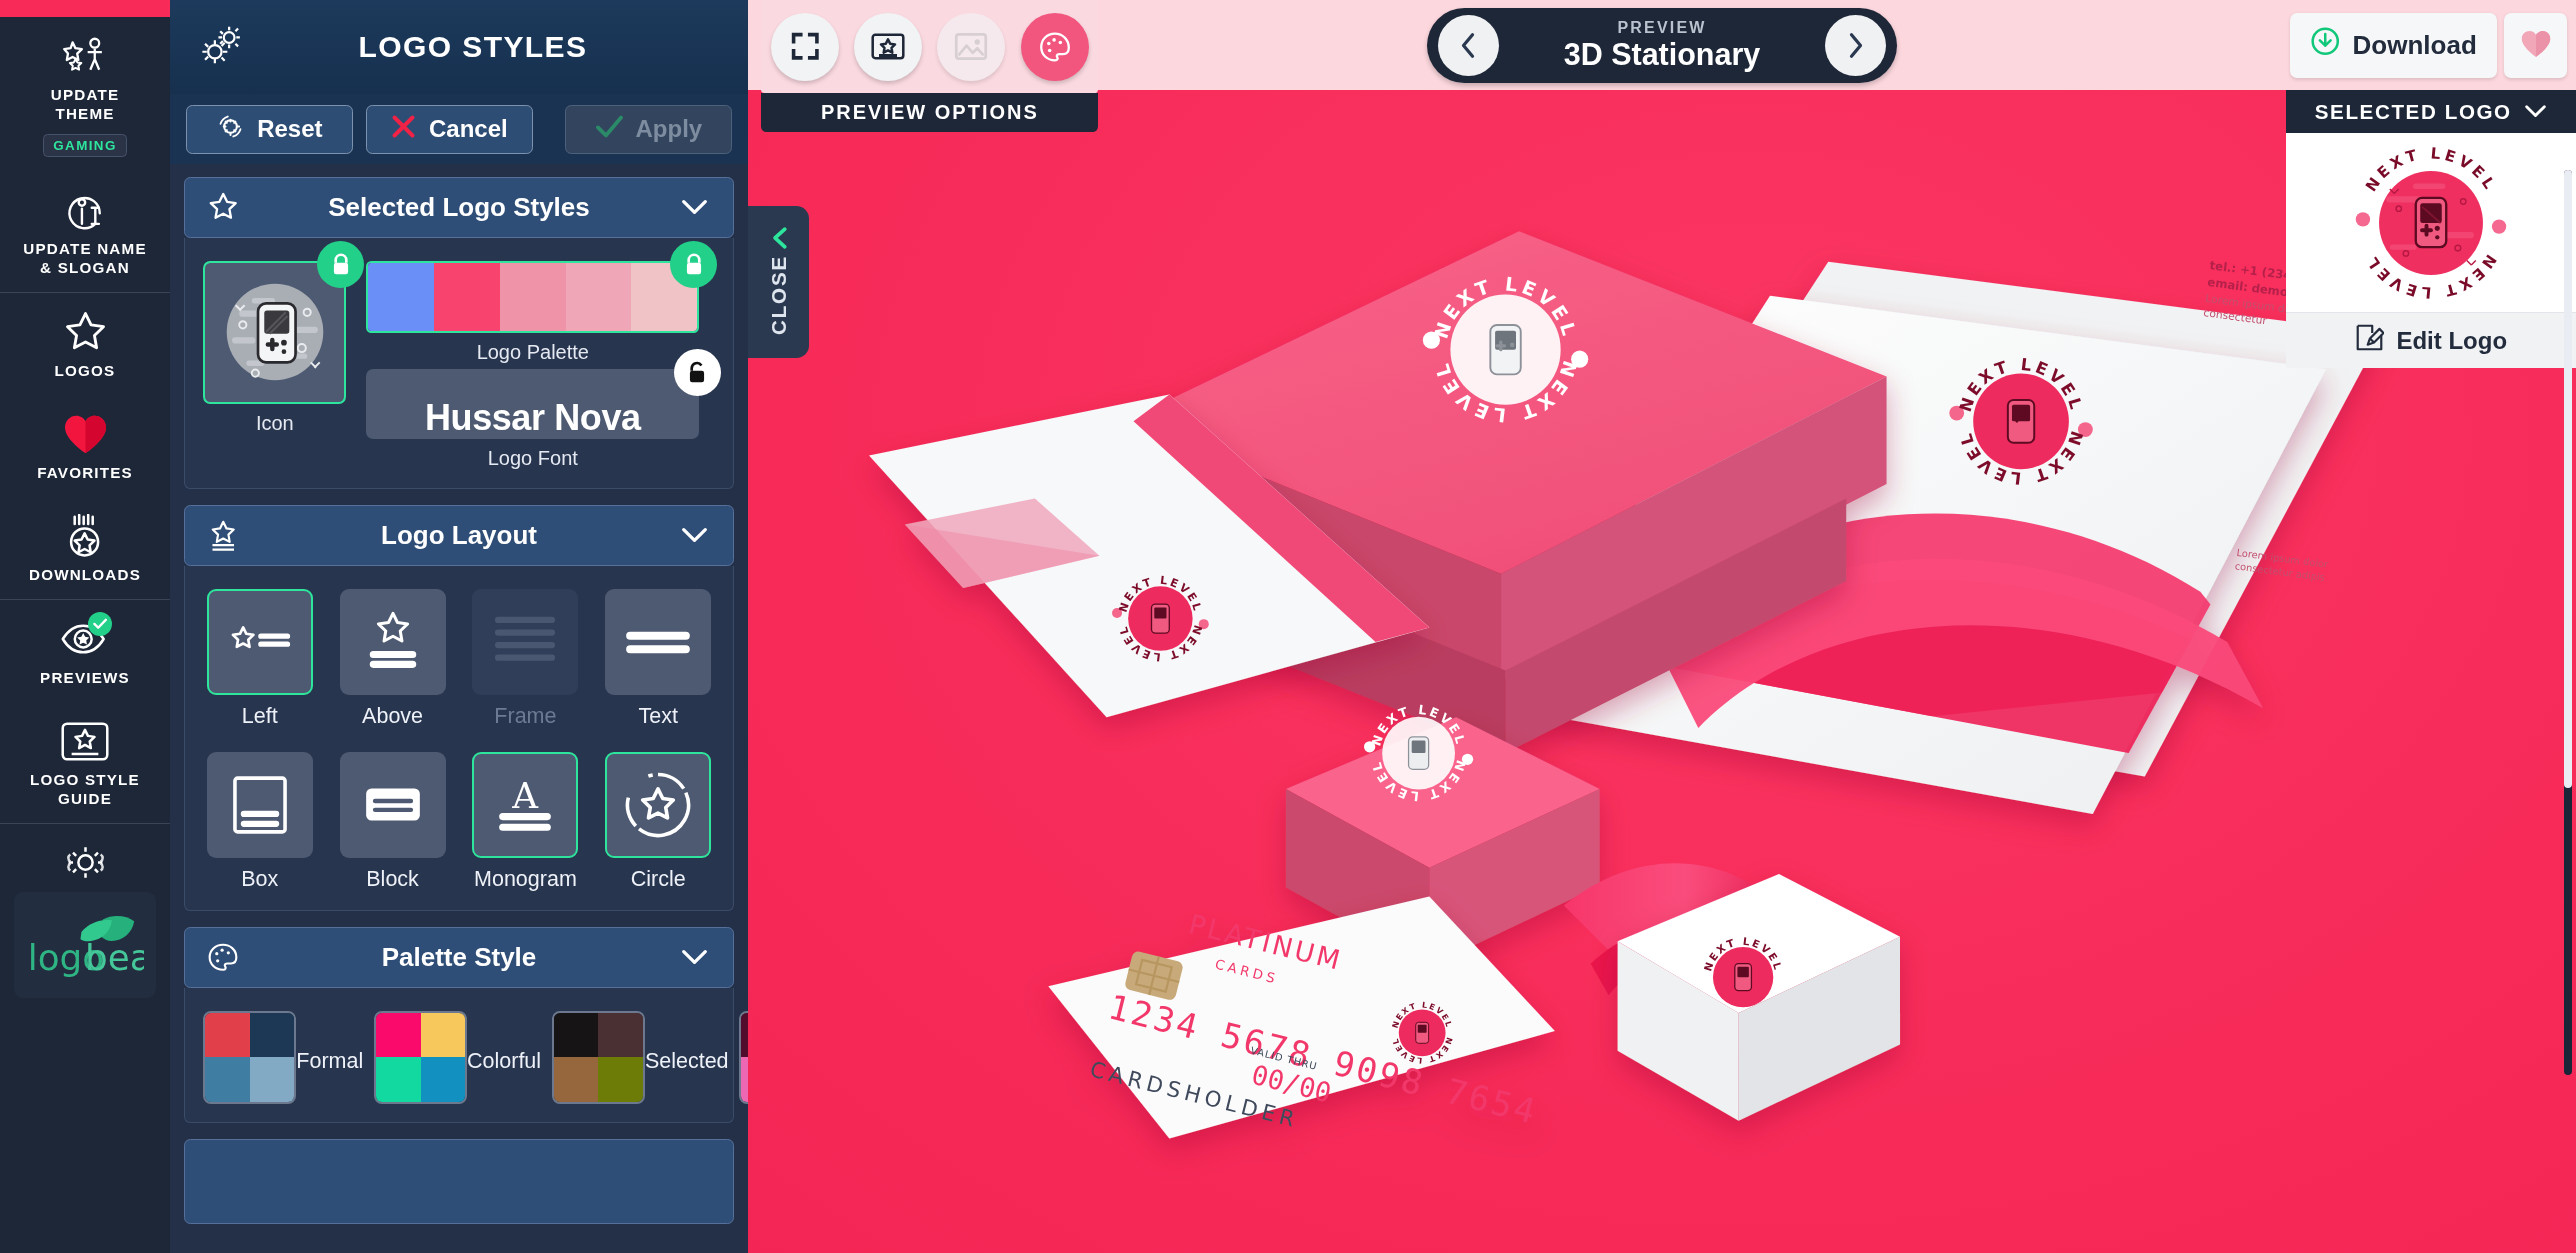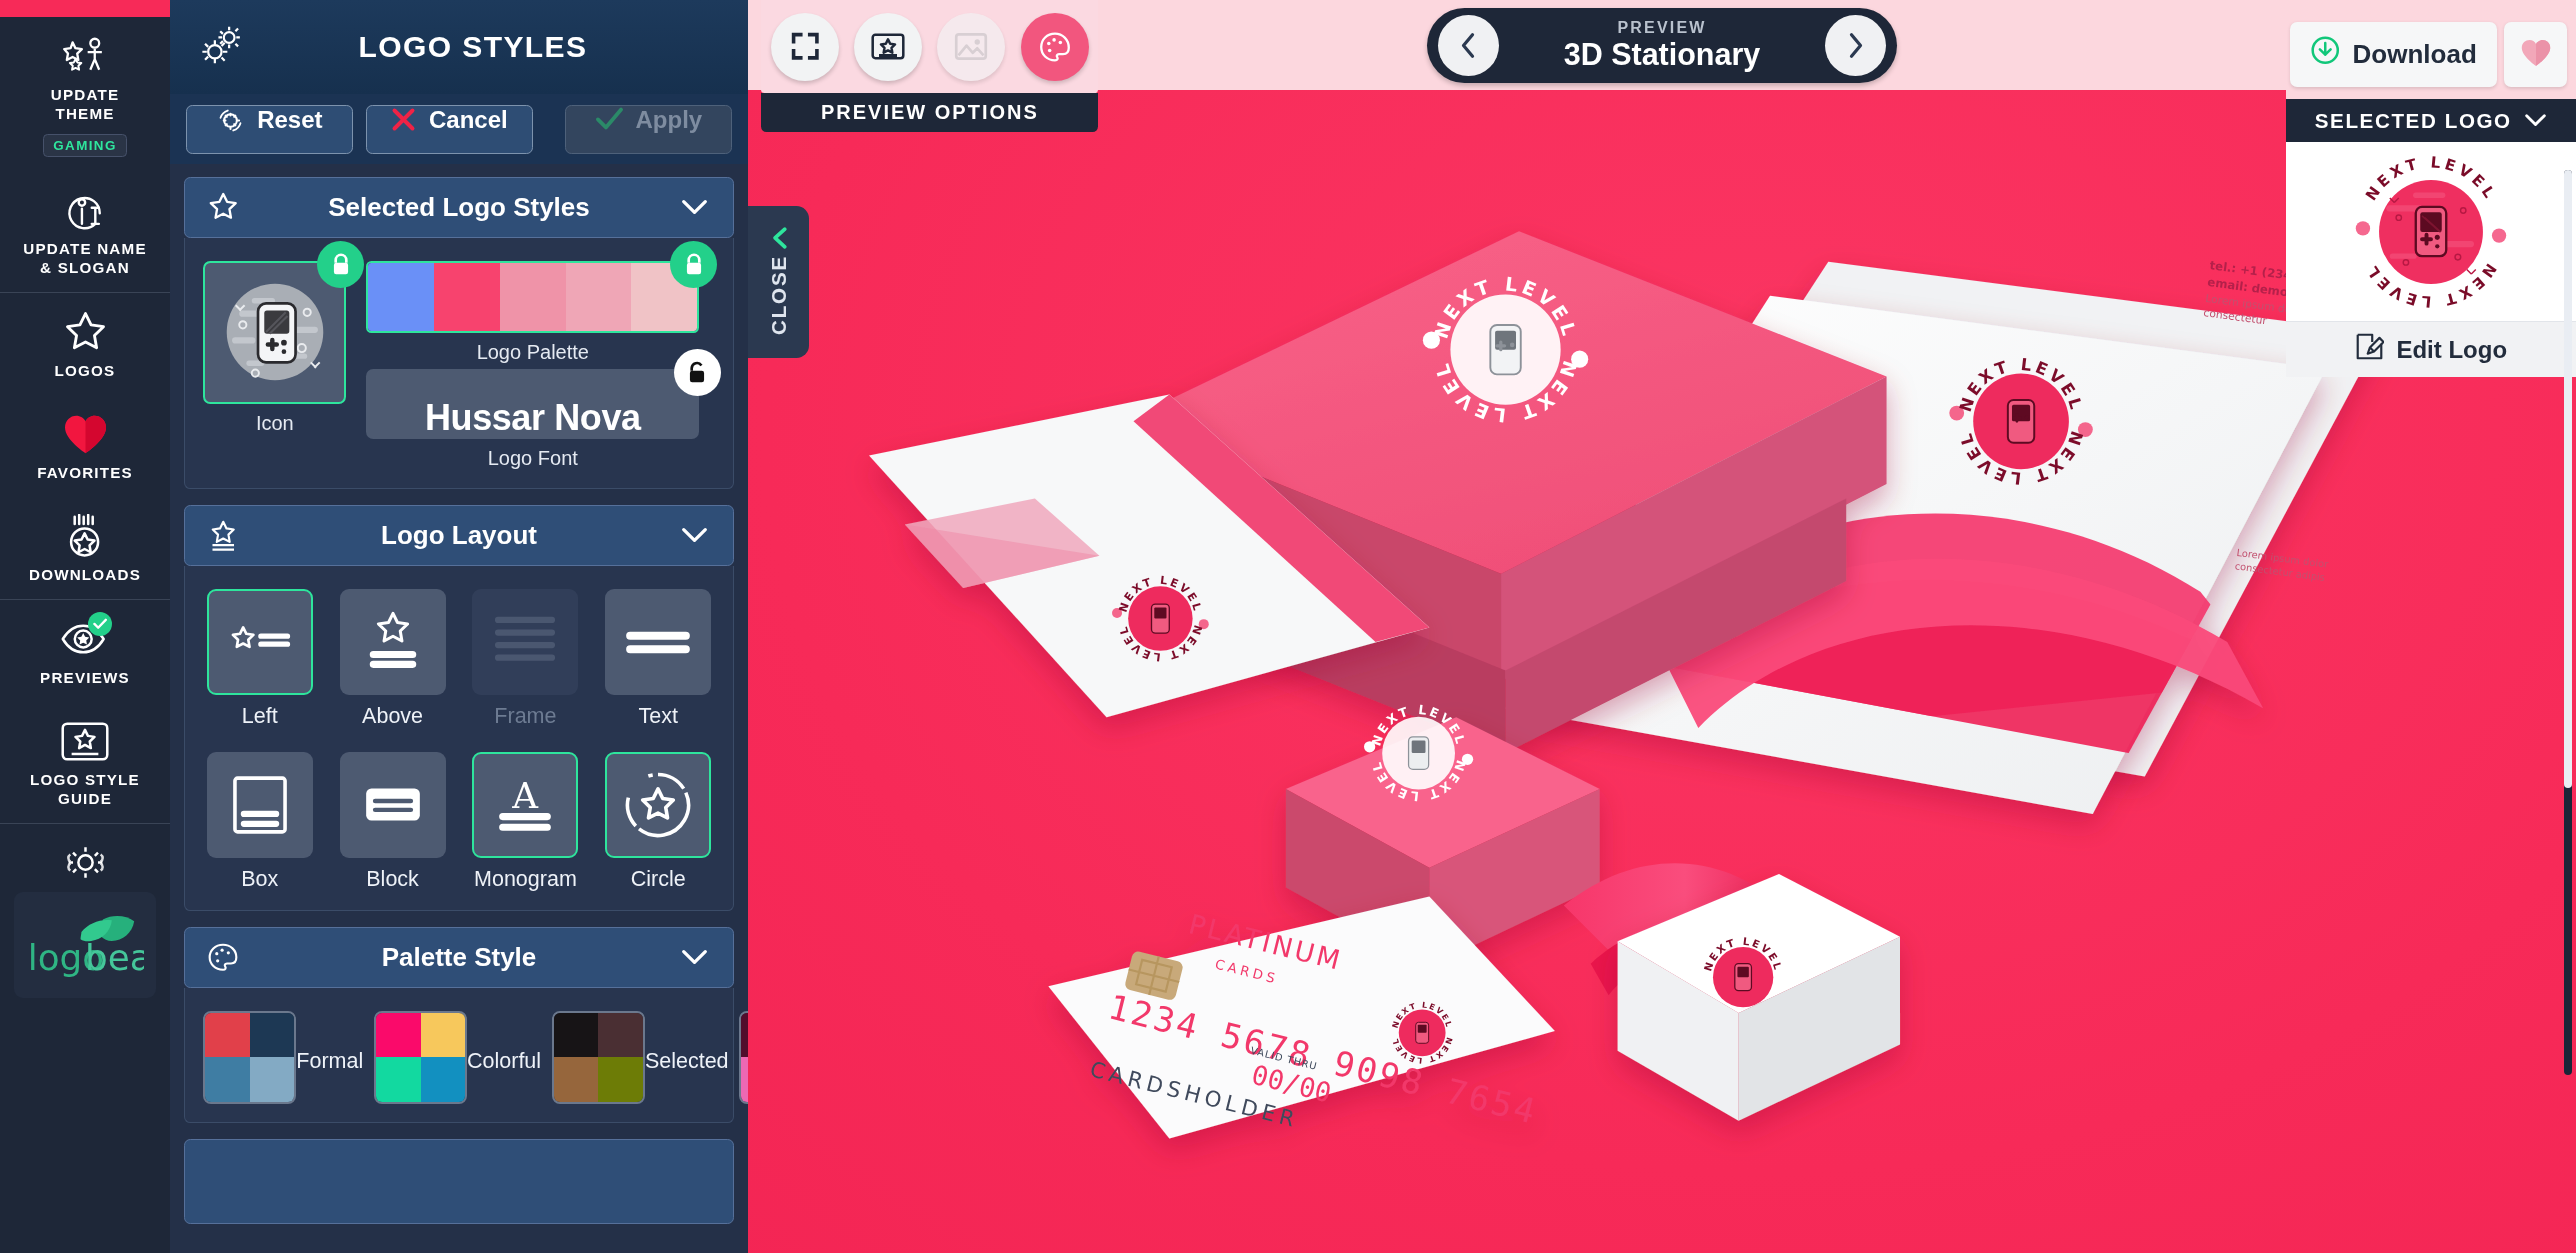--- a/index.html
+++ b/index.html
@@ -51,21 +51,21 @@
   }
   #panel-title {
     color:#fff; font-size:30px; font-weight:700; letter-spacing:1.4px; flex:1; text-align:center;
     padding-right:38px;
   }
   #panel-actions {
     height:70px; background:#1b3353; display:flex; align-items:center; gap:12.5px; padding:0 16px;
     border-bottom:0.9px solid #2b4straight;
   }
   .act-btn {
-    flex:1; height:49px; border-radius:6.3px; display:flex; align-items:flex-start; justify-content:center;
+    flex:1; height:49px; border-radius:6.3px; display:flex; align-items:center; justify-content:center;
     gap:11.7px; font-size:24px; font-weight:600; cursor:pointer;
     background:#2e4d74; border:0.9px solid #7d93ad; color:#ffffff;
   }
   .act-btn.disabled { background:#33455e; border-color:#4e617a; color:#7e8ca0; cursor:default;margin-left:20px; }
 
   .scroll-area { position:absolute; top:164px; left:0; width:578px; bottom:0; padding:12.5px 14.3px 0 14.3px; }
 
   .sec { margin-bottom:16px; }
   .sec-head {
     height:61px; background:#2f4e77; border:0.9px solid #5f7characters; border-radius:6.3px;
@@ -162,21 +162,21 @@
     position:absolute; left:50%; transform:translateX(-50%); top:8px; z-index:14;
     height:75px; background:#1e2738; border-radius:39px; display:flex; align-items:center;
     padding:0 10.8px; gap:20px; min-width:470px; box-shadow:0 2.7px 5.4px rgba(0,0,0,.22);
   }
   .navcirc { width:61px; height:61px; border-radius:50%; background:#f0f1f3; display:flex; align-items:center; justify-content:center; cursor:pointer; flex:none;}
   #prevnav .texts { flex:1; text-align:center; }
   #prevnav .lbl { color:#b9c2ce; font-size:16px; font-weight:700; letter-spacing:2.2px; }
   #prevnav .val { color:#fff; font-size:30.5px; font-weight:700; margin-top:-0.9px; }
 
   
-  #topright { position:absolute; right:0; top:9px; z-index:16; width:290px; }
+  #topright { position:absolute; right:0; top:0; z-index:16; width:290px; }
   #tr-bar { height:90px; background:#fcd7de; display:flex; align-items:center; justify-content:flex-end; padding:0 9px 0 0; gap:7.2px;}
   .dl-btn {
     height:65px; background:#f6f7f8; border-radius:7.2px; display:flex; align-items:center; gap:12.5px;
     padding:0 20px; cursor:pointer; box-shadow:0 1.8px 3.6px rgba(0,0,0,.12);
   }
   .dl-btn span { color:#222c3c; font-size:26px; font-weight:600; }
   .fav-btn { height:65px; width:63px; background:#f6f7f8; border-radius:7.2px; display:flex; align-items:center; justify-content:center; cursor:pointer; box-shadow:0 1.8px 3.6px rgba(0,0,0,.12);}
   #sel-logo-head {
     height:43px; background:#1e2738; display:flex; align-items:center; justify-content:center; gap:12.5px;
     color:#fff; font-size:20.6px; font-weight:700; letter-spacing:1.6px; cursor:pointer;

